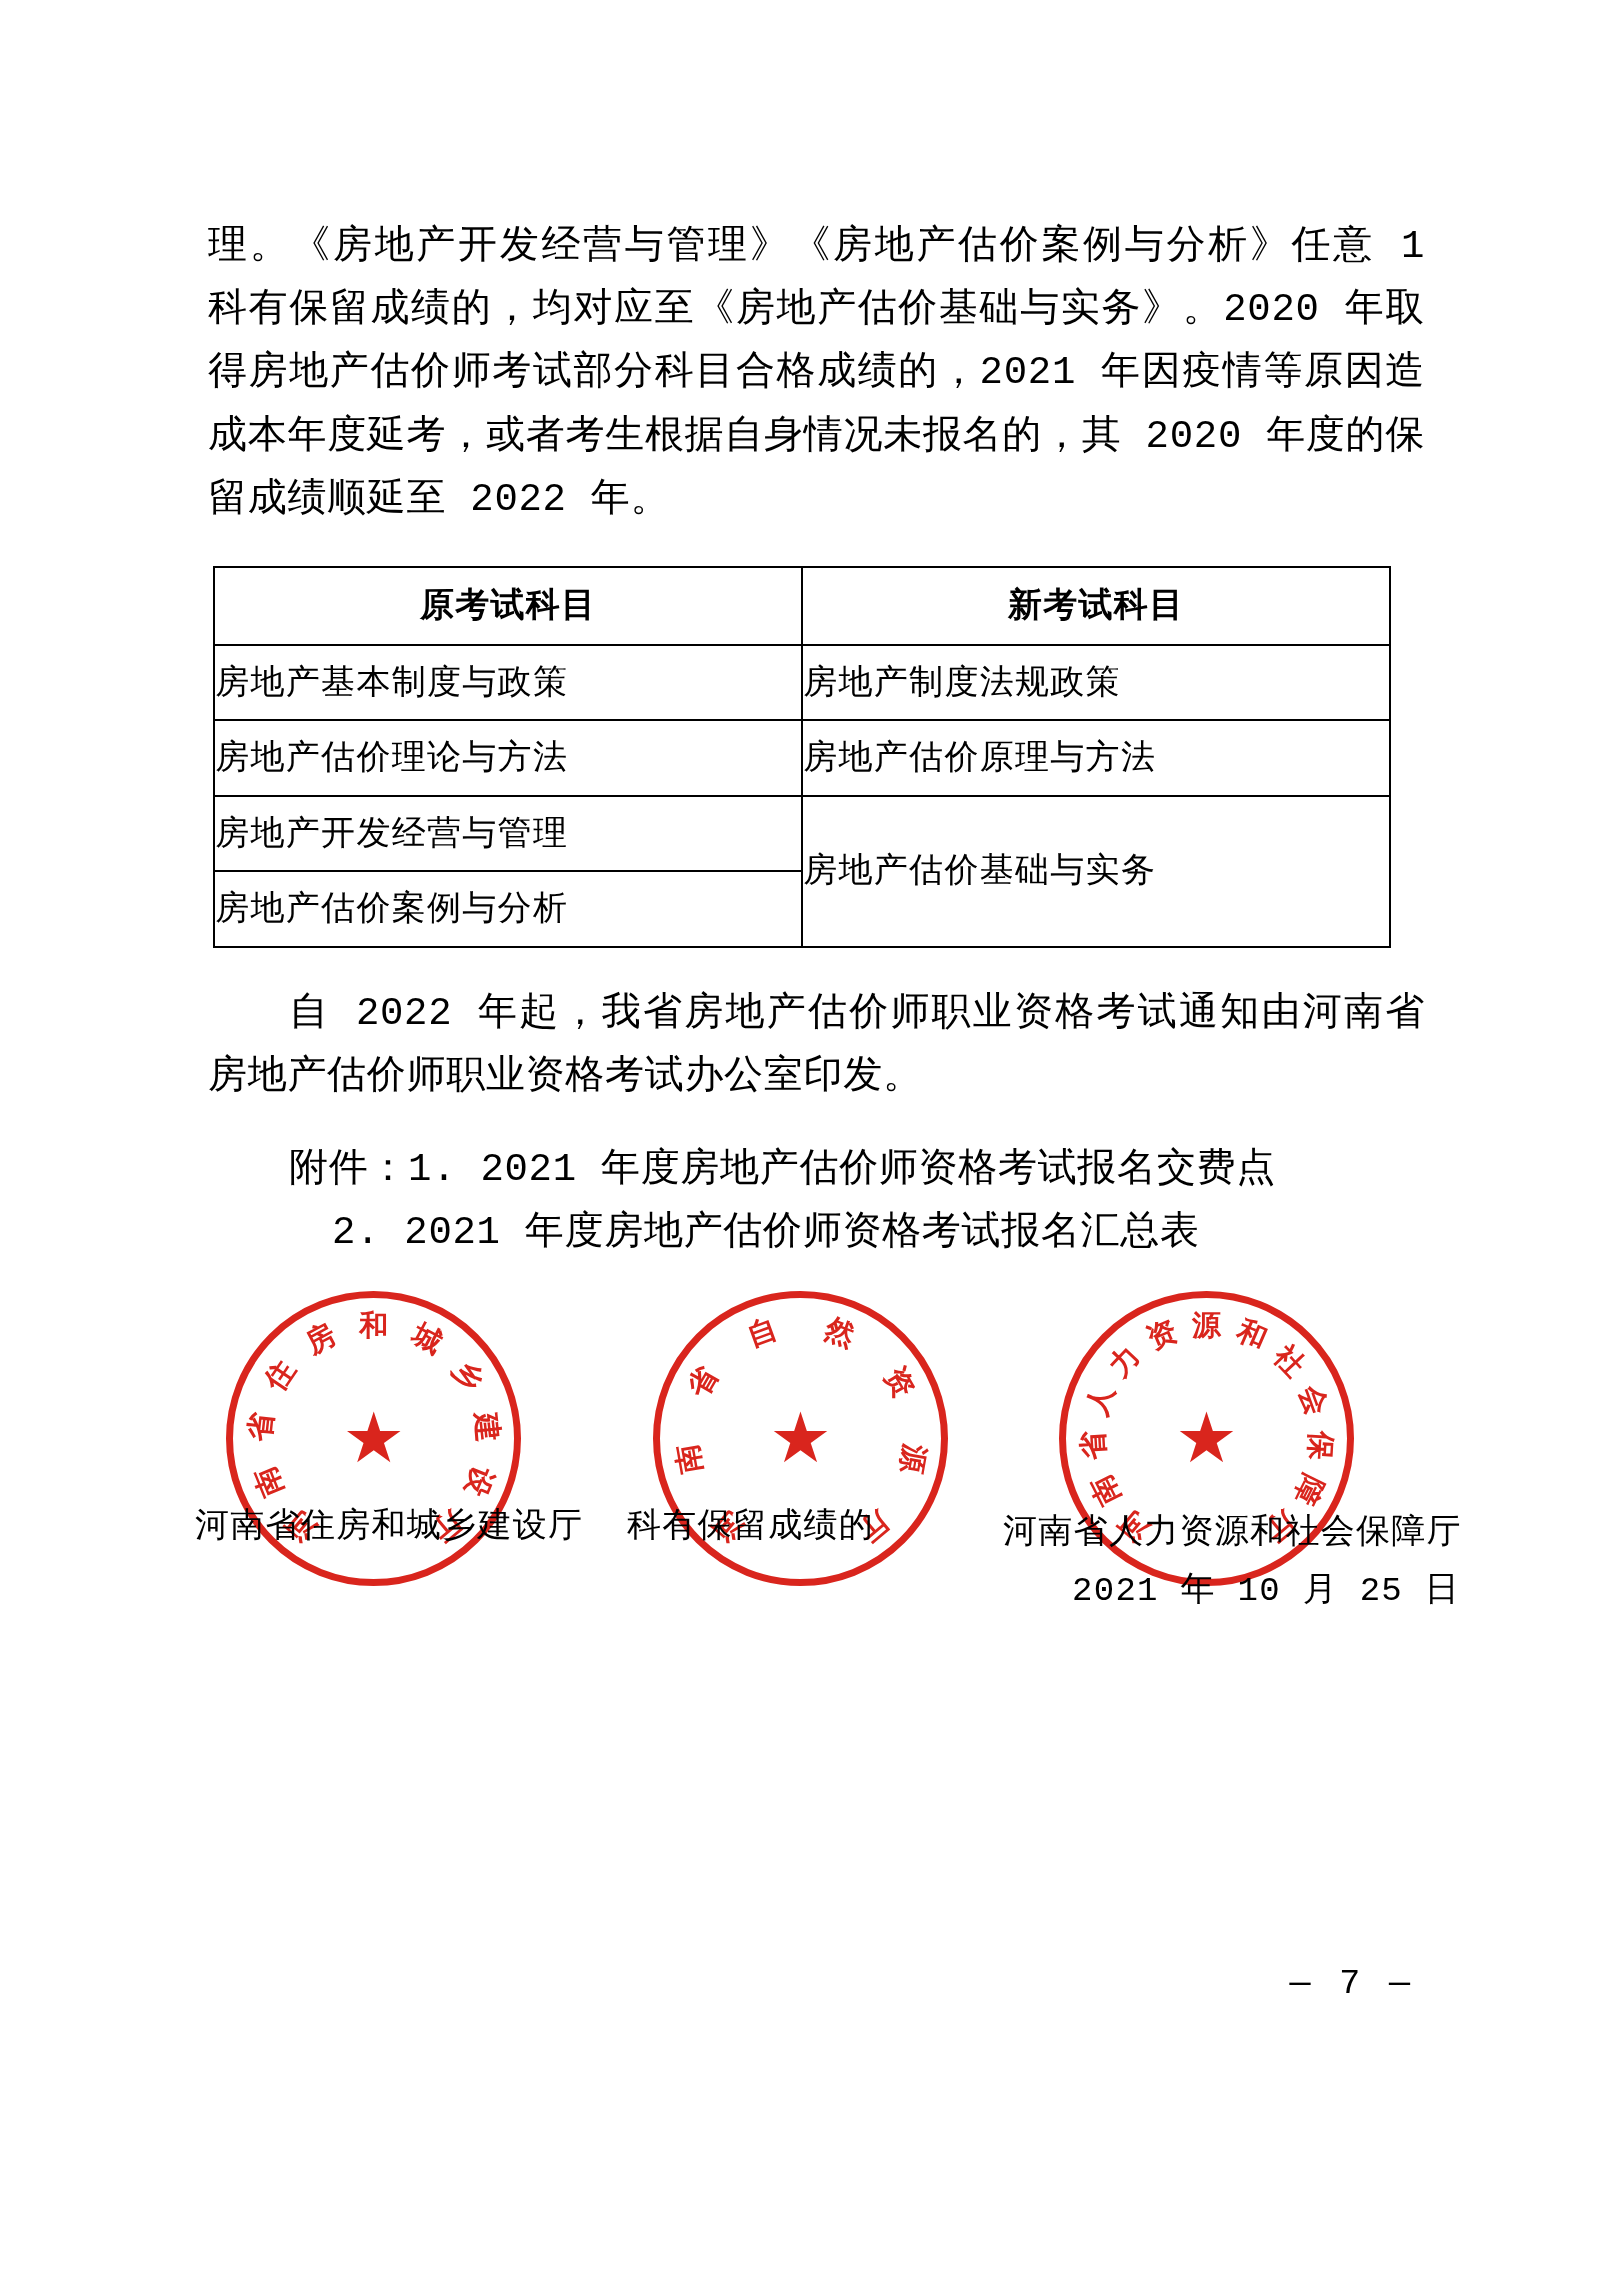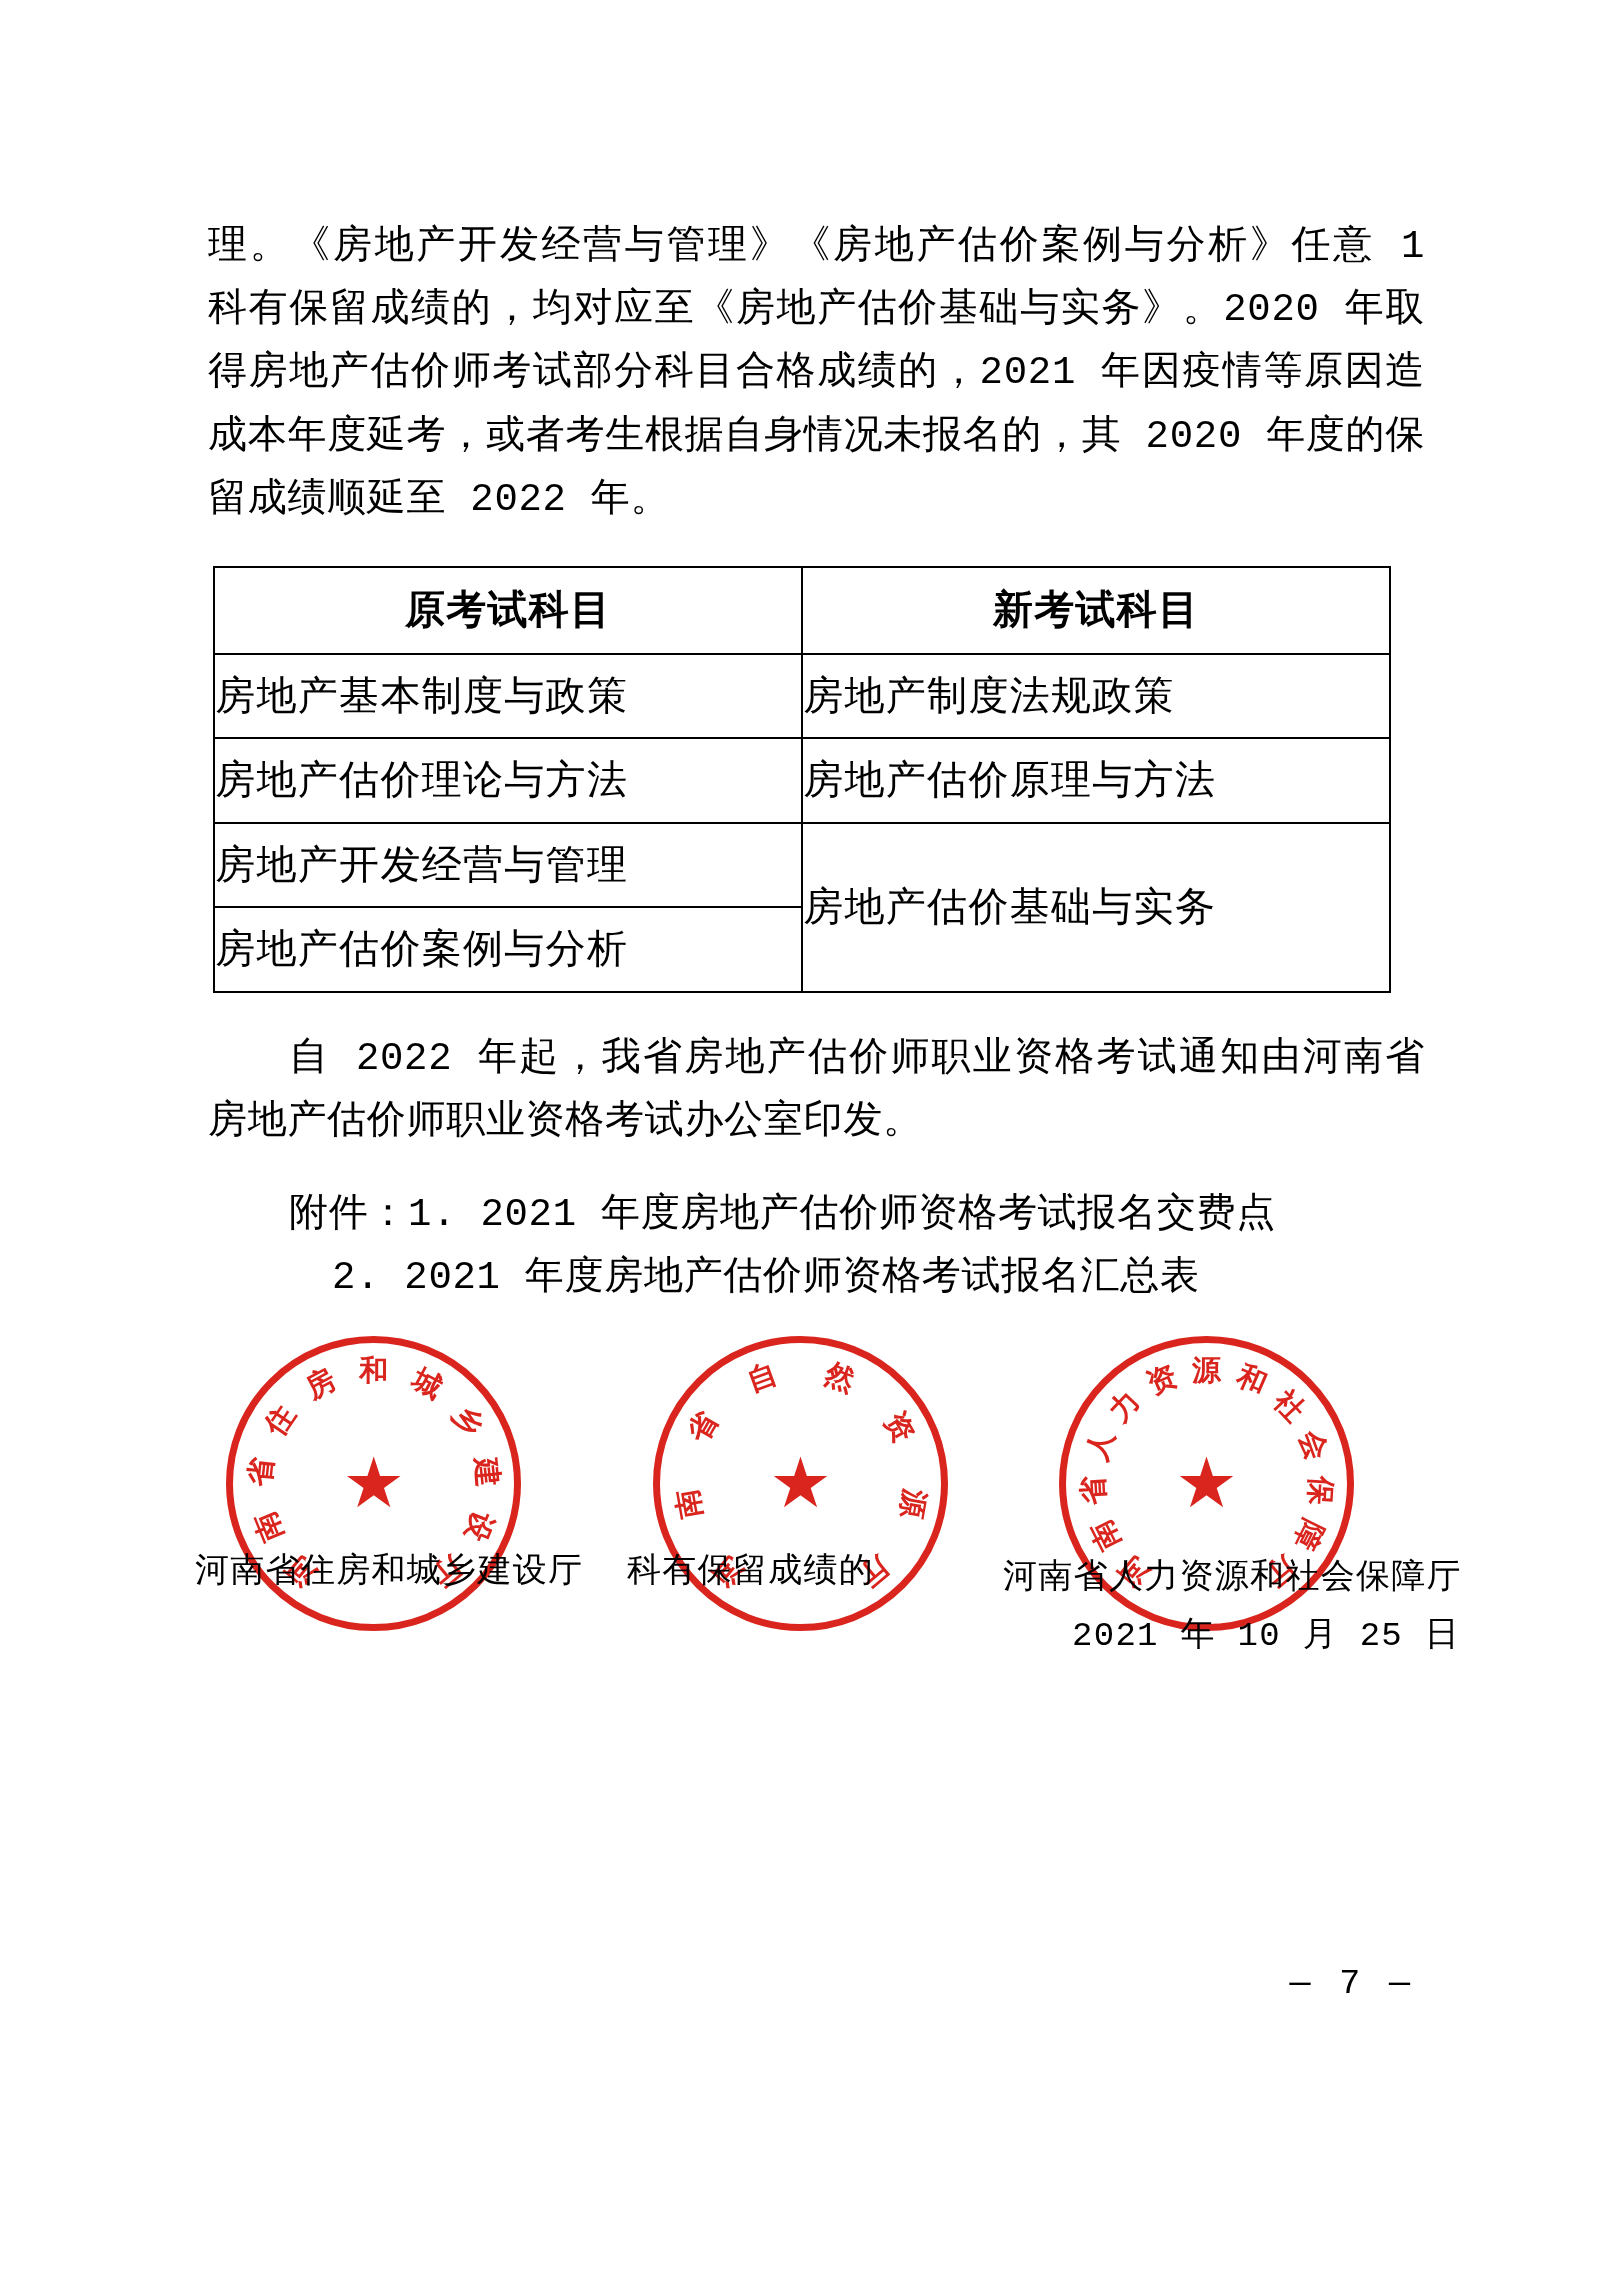--- a/index.html
+++ b/index.html
@@ -42,21 +42,21 @@
 
   table.subject-table {
     border-collapse: collapse;
     width: 1178px;
     margin: 34px 0 0 5.2px;
     table-layout: fixed;
   }
   table.subject-table td,
   table.subject-table th {
     border: 2px solid #000000;
-    font-size: 40px;
+    font-size: 34px;
     font-weight: normal;
     padding: 13px 0 14.4px 0;
     letter-spacing: 1.3px;
   }
   table.subject-table th {
     font-weight: bold;
     padding: 14.4px 0 15.7px 0;
   }
 
   .attachments {

